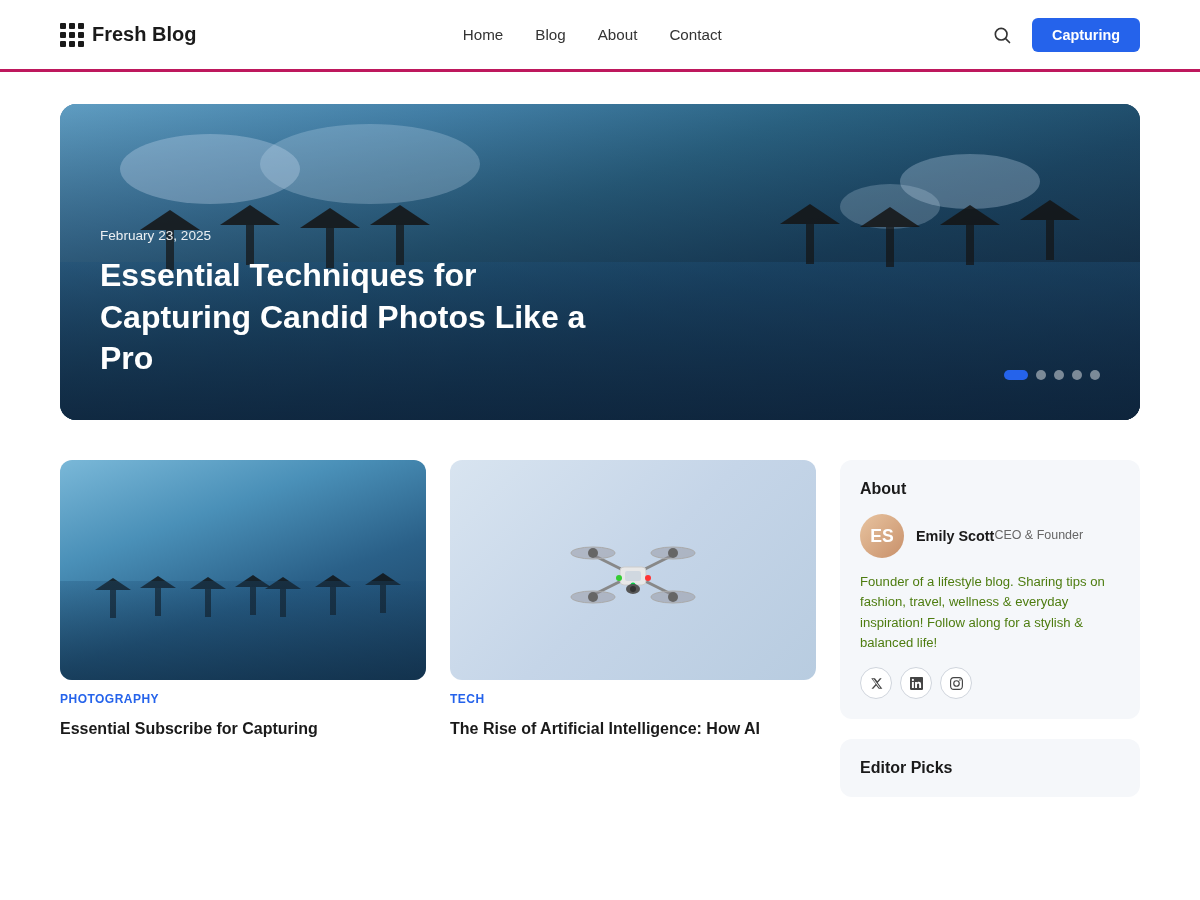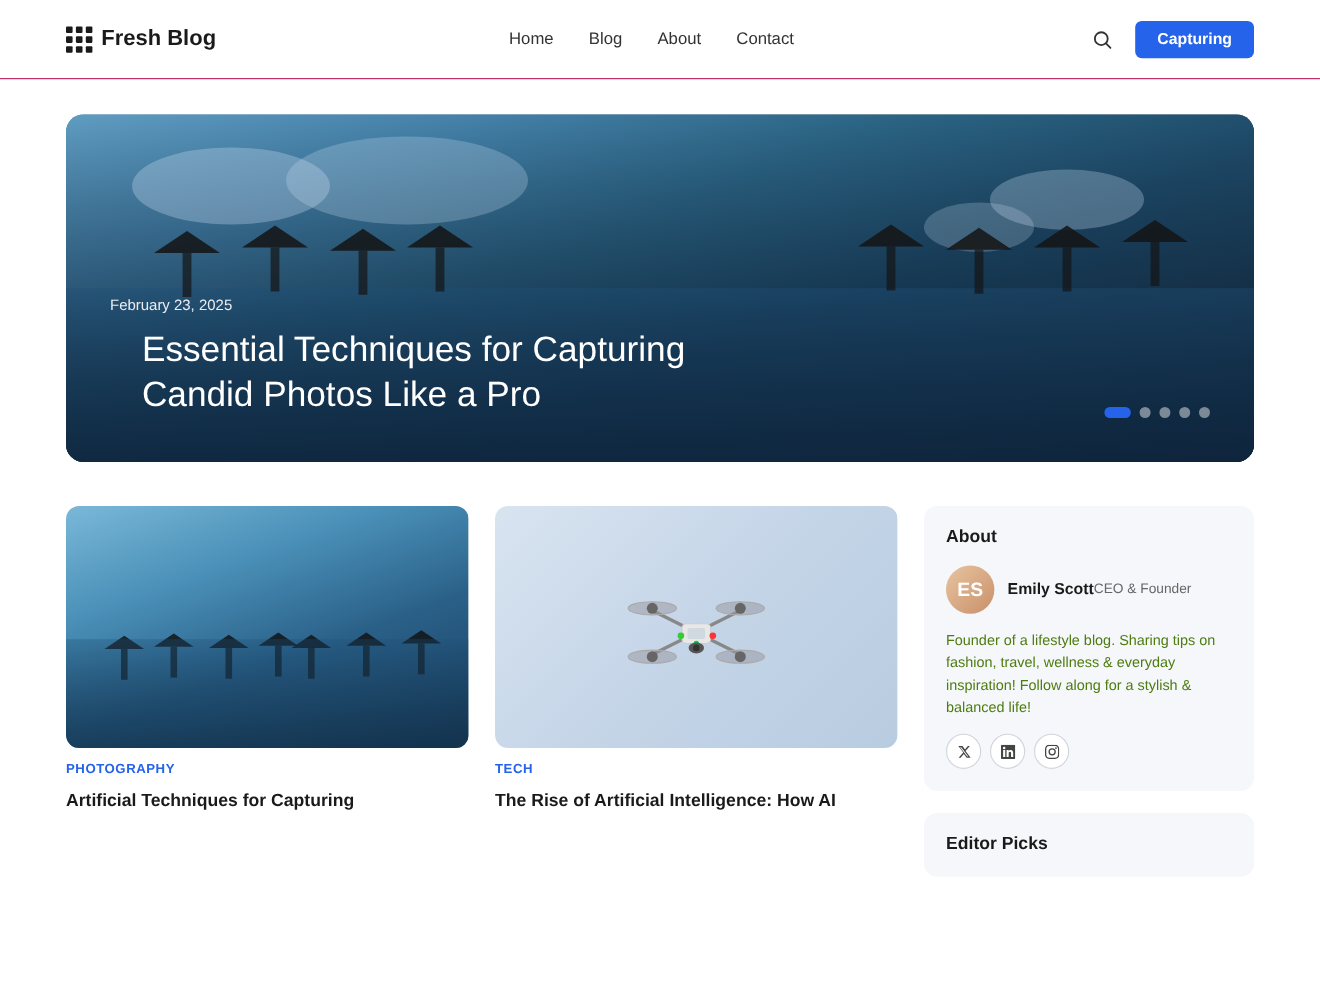--- a/index.html
+++ b/index.html
@@ -1,21 +1,21 @@
 <!DOCTYPE html>
 <html><head>
   <meta charset="utf-8">
   <style>
     * { margin: 0; padding: 0; box-sizing: border-box; }
     body { font-family: -apple-system, BlinkMacSystemFont, 'Segoe UI', sans-serif; background: #fff; color: #1a1a1a; }
 
     
     header {
       display: flex; align-items: center; justify-content: space-between;
-      padding: 0 60px; height: 72px; border-bottom: 1px solid #be185d;
+      padding: 0 60px; height: 72px; border-bottom: 3px solid #be185d;
       position: sticky; top: 0; background: #fff; z-index: 100;
     }
     .logo { display: flex; align-items: center; gap: 10px; text-decoration: none; }
     .logo-icon { display: grid; grid-template-columns: repeat(3,1fr); gap: 3px; width: 22px; }
     .logo-dot { width: 6px; height: 6px; background: #1a1a1a; border-radius: 1px; }
     .logo-text { font-size: 1.25rem; font-weight: 700; color: #1a1a1a; }
     nav { display: flex; align-items: center; gap: 32px; }
     nav a { text-decoration: none; color: #333; font-size: 0.95rem; font-weight: 500; }
     .nav-actions { display: flex; align-items: center; gap: 16px; }
     .search-btn { background: none; border: none; cursor: pointer; padding: 4px; display: flex; align-items: center; }
@@ -55,21 +55,21 @@
     }
     .cloud {
       position: absolute; border-radius: 50%;
       background: rgba(200,220,240,0.6);
     }
     .hero-content {
       position: absolute; bottom: 40px; left: 40px; right: 40px;
       color: #fff;
     }
     .hero-date { font-size: 0.85rem; margin-bottom: 12px; opacity: 0.9; }
-    .hero-title { font-size: 2rem; font-weight: 400; line-height: 1.3; max-width: 520px; margin-left: 29px; }
+    .hero-title { font-size: 2rem; font-weight: 700; line-height: 1.3; max-width: 520px; }
     .hero-dots { position: absolute; bottom: 40px; right: 40px; display: flex; gap: 8px; align-items: center; }
     .dot { width: 10px; height: 10px; border-radius: 50%; background: rgba(255,255,255,0.45); cursor: pointer; }
     .dot.active { background: #2563eb; width: 24px; border-radius: 5px; }
 
     
     .content-grid {
       display: grid;
       grid-template-columns: 1fr 1fr 300px;
       gap: 24px;
       align-items: start;
@@ -224,21 +224,21 @@
           <div class="mini-umbrella" style="left:80px;bottom:92px;"></div>
           <div class="mini-umbrella" style="left:130px;bottom:91px;"></div>
           <div class="mini-umbrella" style="left:175px;bottom:93px;"></div>
 
           <div class="mini-umbrella" style="right:25px;bottom:95px;"></div>
           <div class="mini-umbrella" style="right:75px;bottom:93px;"></div>
           <div class="mini-umbrella" style="right:125px;bottom:91px;"></div>
         </div>
       </div>
       <span class="card-category">Photography</span>
-      <h3 class="card-title">Artificial Techniques for Capturing</h3>
+      <h3 class="card-title">Essential Subscribe for Capturing</h3>
     </div>
 
     <div class="article-card">
       <div class="card-image">
         <div class="card-img-drone">
 
           <svg width="140" height="90" viewBox="0 0 140 90">
 
             <line x1="30" y1="30" x2="70" y2="50" stroke="#888" stroke-width="3"></line>
             <line x1="110" y1="30" x2="70" y2="50" stroke="#888" stroke-width="3"></line>

